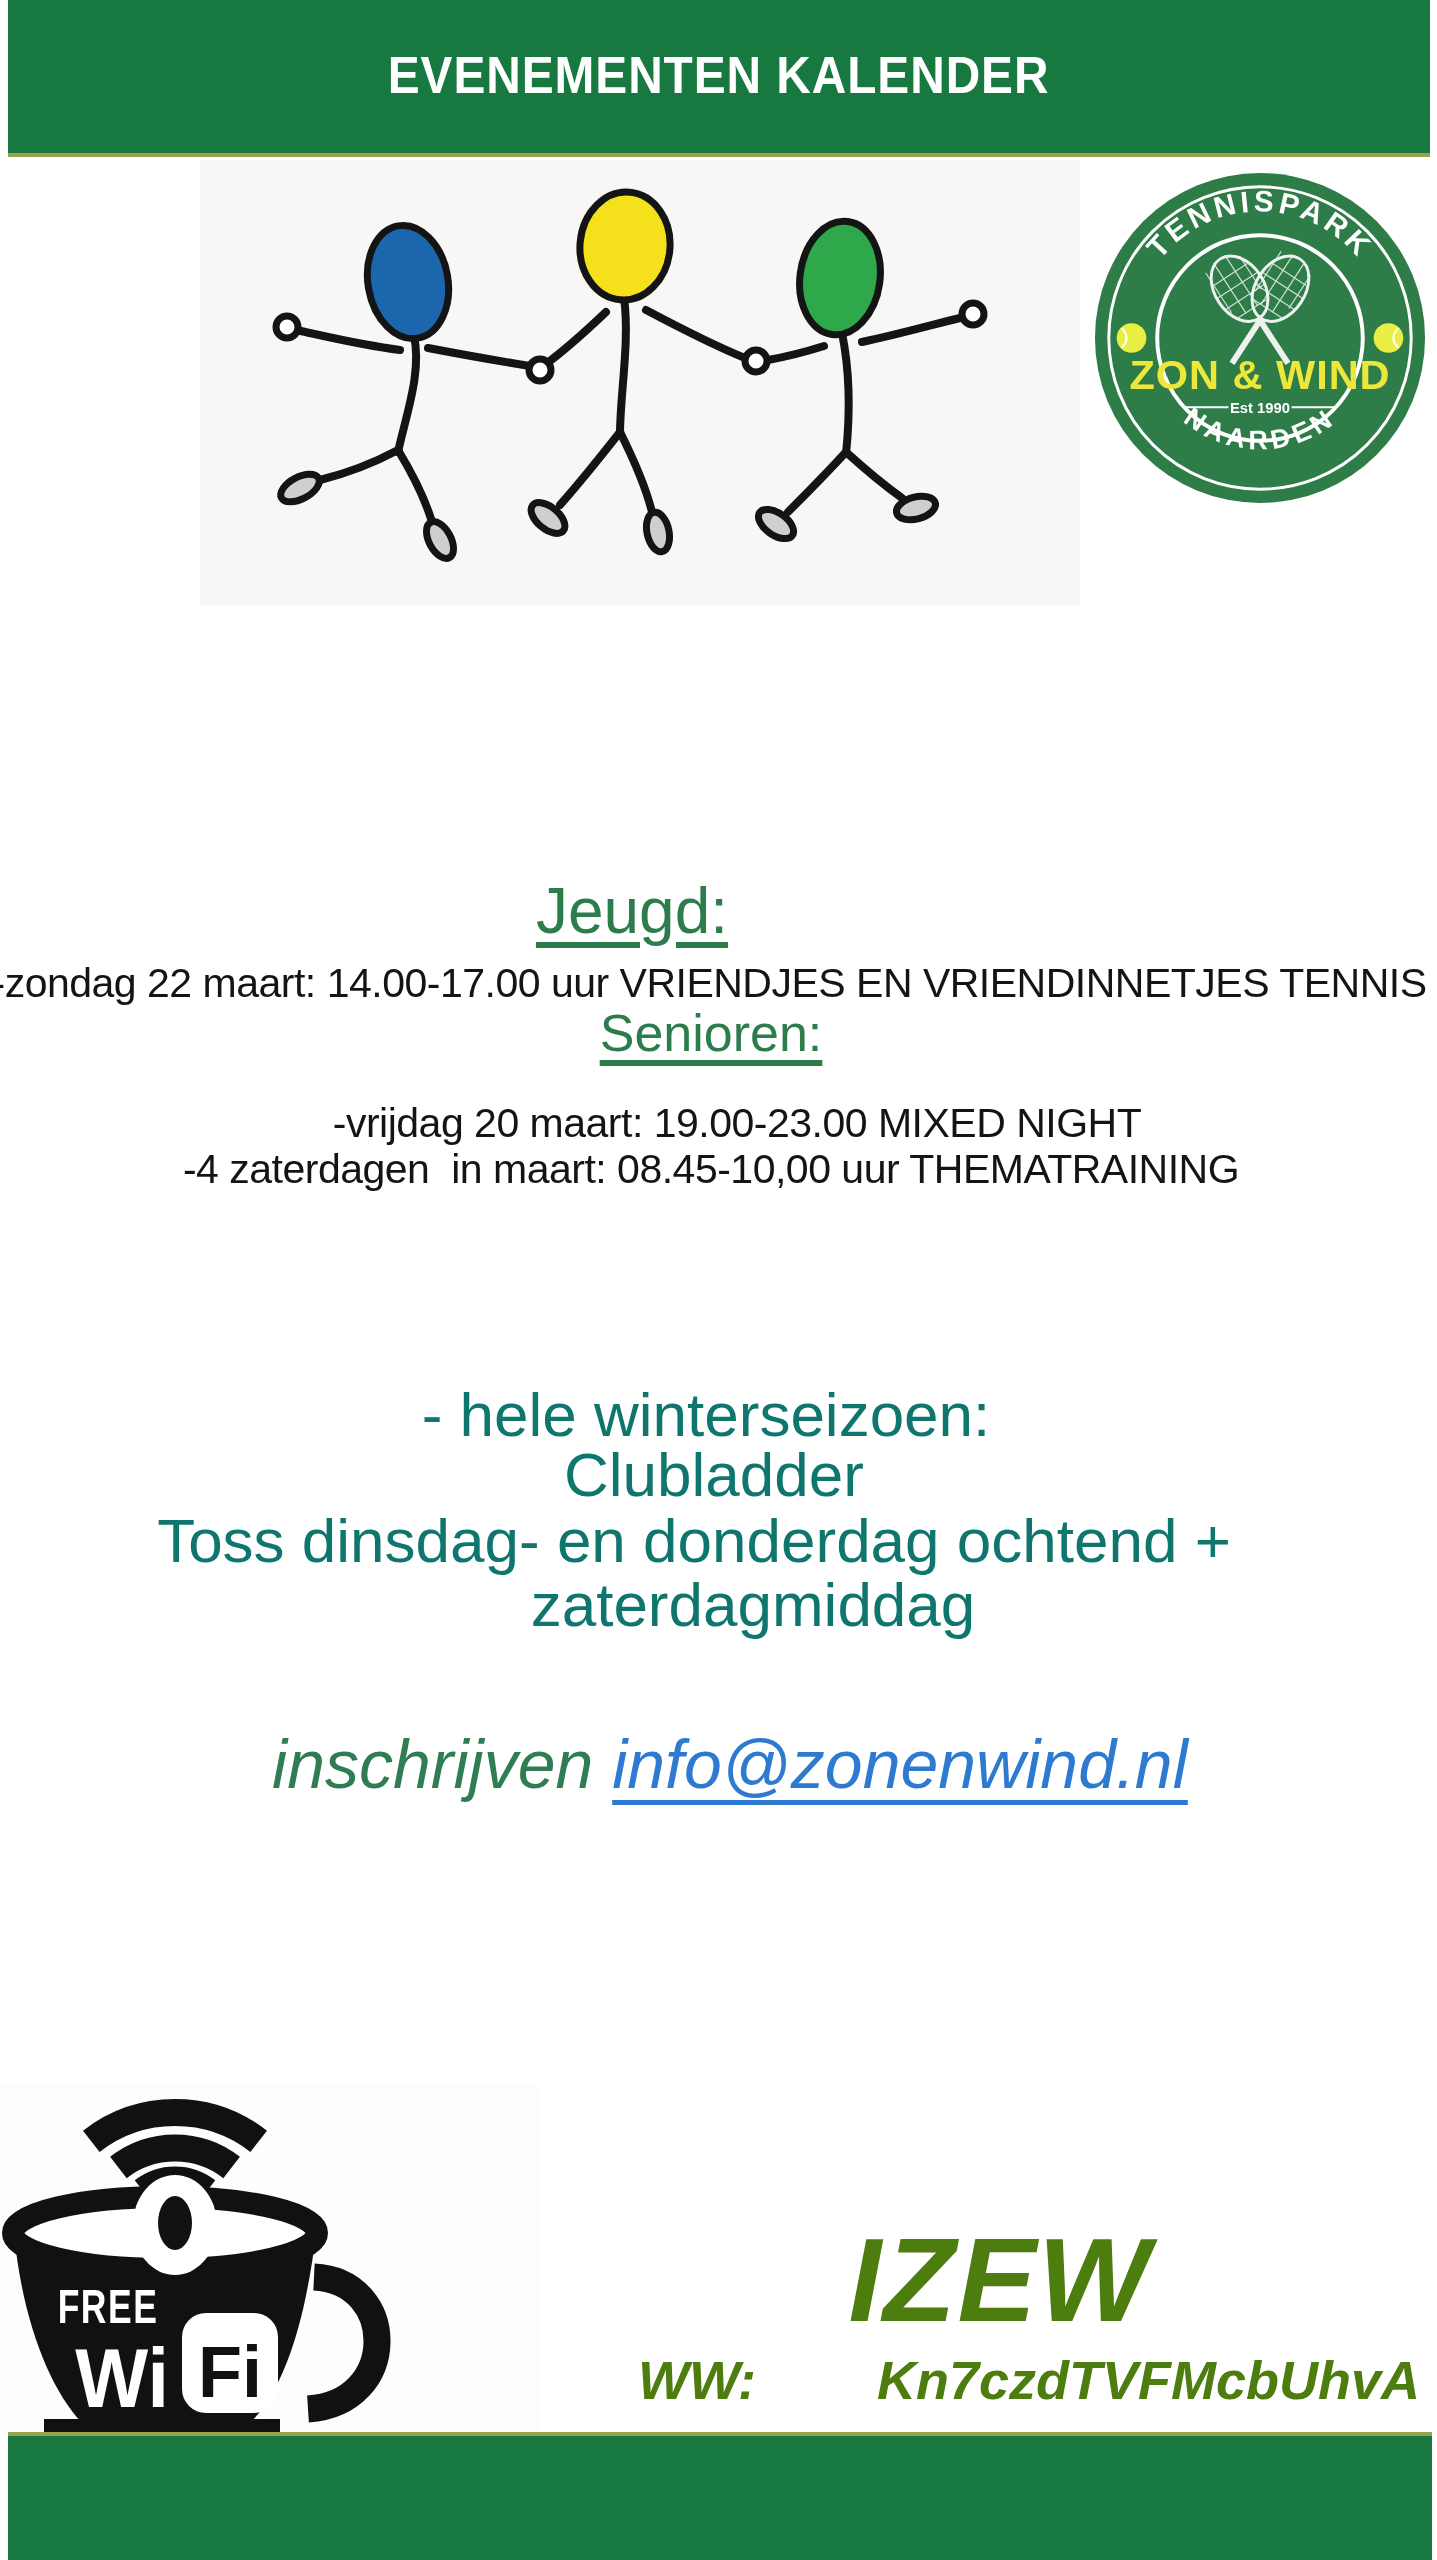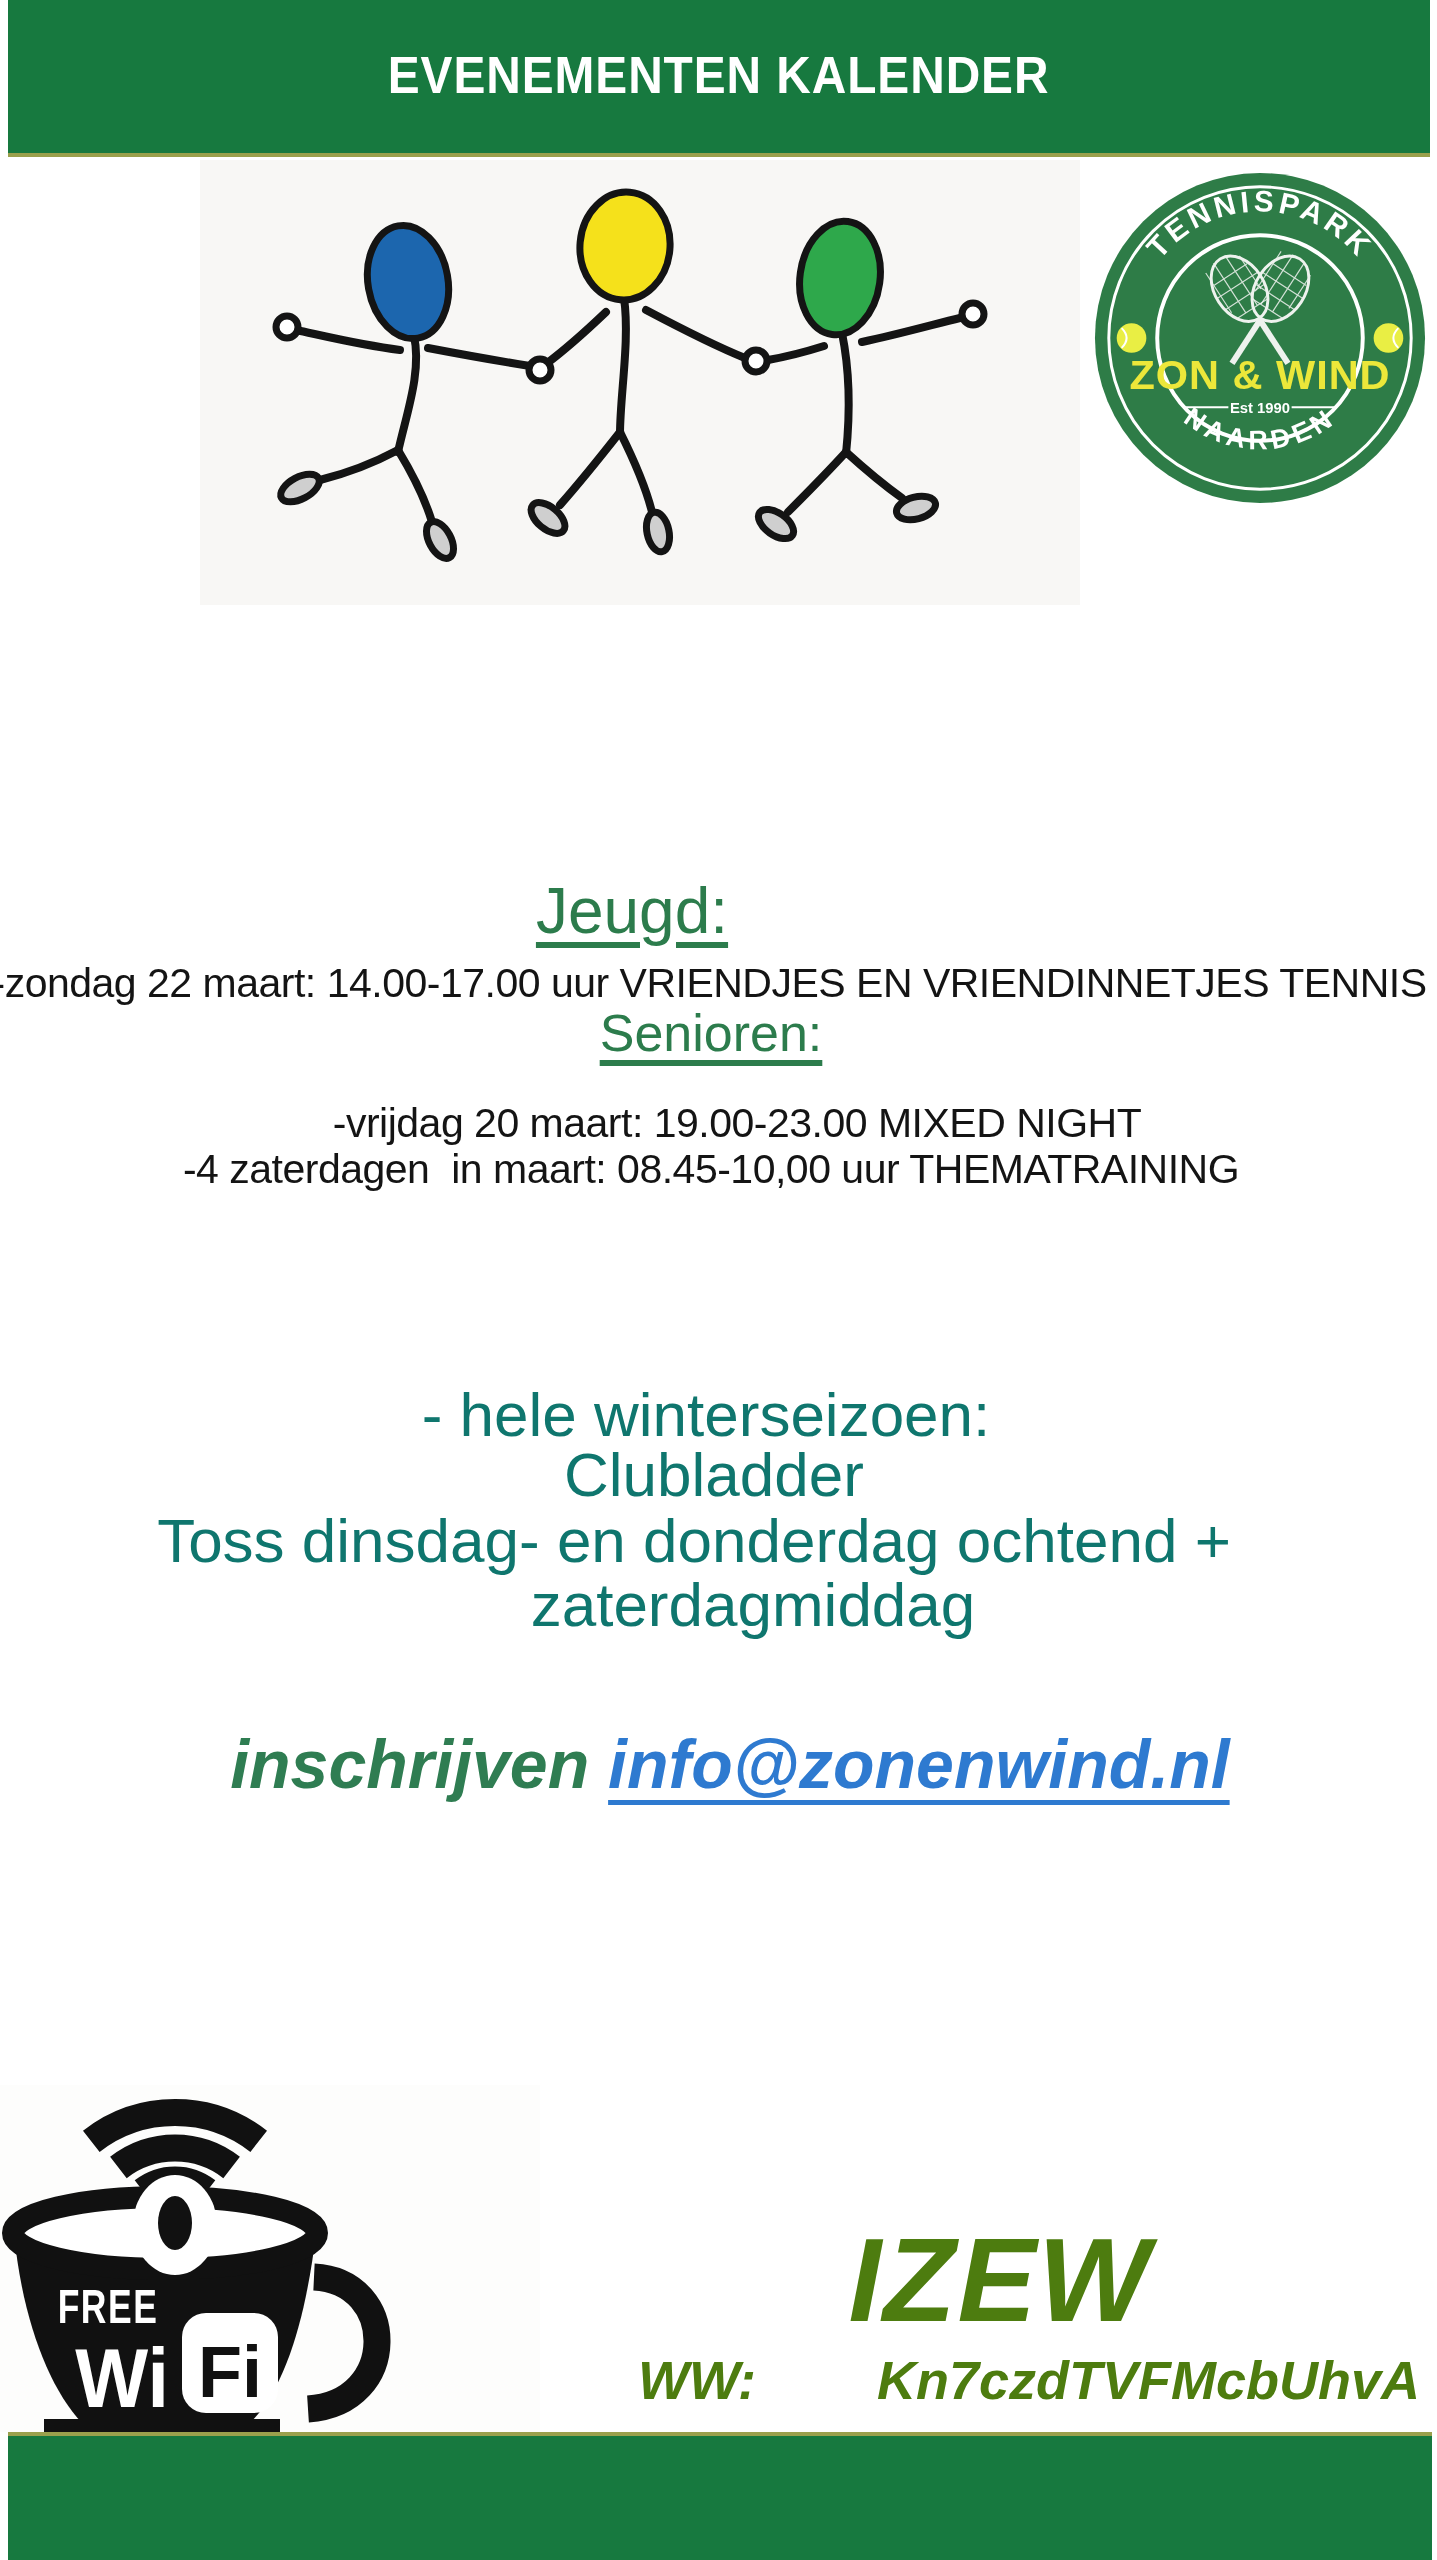--- a/index.html
+++ b/index.html
@@ -39,21 +39,21 @@
   .senioren{left:711px;top:1006px;font-size:52px;}
   .black-line{color:#141414;font-size:41px;letter-spacing:-0.5px;}
   .zondag{left:709px;top:962px;}
   .vrijdag{left:737px;top:1102px;}
   .zaterdagen{left:711px;top:1148px;}
   .winter{color:#0f766e;font-size:62px;}
   .w1{left:706px;top:1382px;}
   .w2{left:714px;top:1442px;}
   .w3{left:694px;top:1508px;}
   .w4{left:713px;top:1572px;margin-left:40px;}
-  .signup{left:711px;top:1658px;font-size:68px;font-style:italic;font-weight:bold;}
+  .signup{left:711px;top:1658px;font-size:68px;font-style:italic;}
   .signup .label{color:#2f7d52;}
   .signup a{
     color:#2e7ad0;text-decoration:underline;
     text-decoration-thickness:5px;text-underline-offset:12px;
   }
   
   .wifi{position:absolute;left:0;top:2085px;width:540px;height:347px;background:#fdfdfc;}
   
   .red{color:#4d7c0f;font-weight:bold;font-style:italic;}
   .izew{position:absolute;left:1000px;top:2212px;transform:translateX(-50%);font-size:118px;letter-spacing:2px;}

